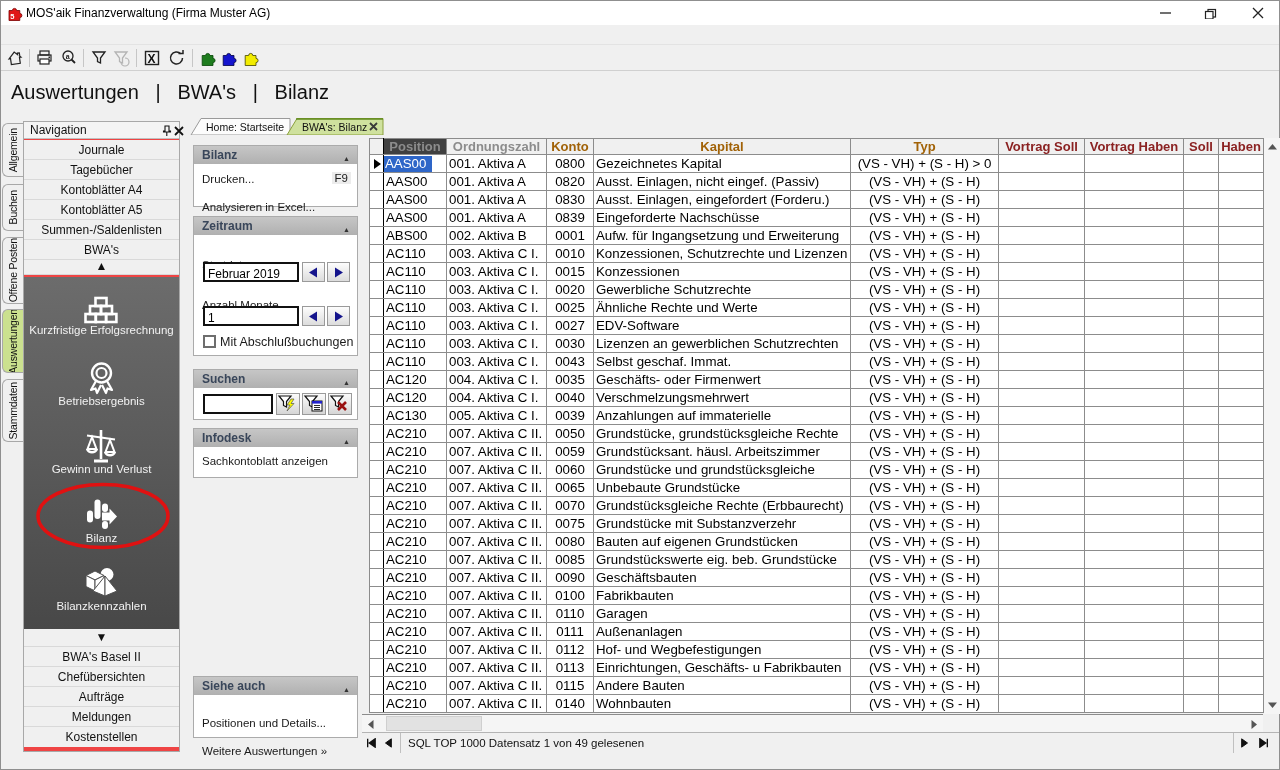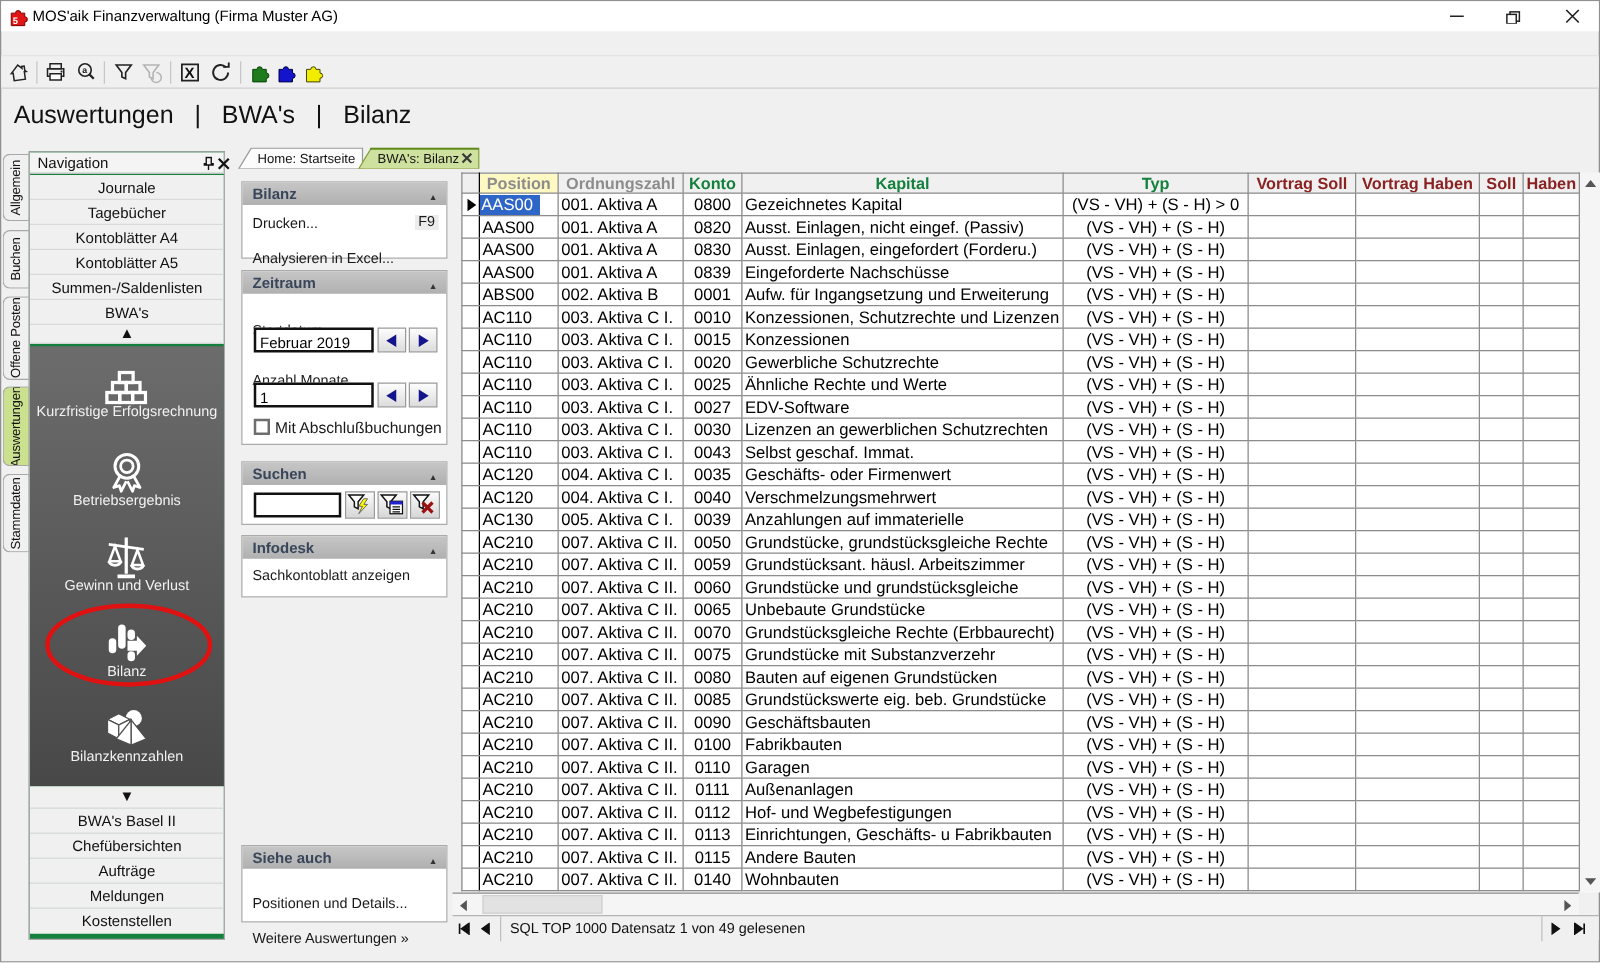--- a/index.html
+++ b/index.html
@@ -16,44 +16,44 @@
 
 #toolbar { position:absolute; left:0; top:43px; width:1278px; height:27px; background:#f0f0f0; border-top:1px solid #e3e3e3; border-bottom:1px solid #d0d0d0; }
 .tsep { position:absolute; top:4px; width:1px; height:18px; background:#c6c6c6; }
 
 #heading { position:absolute; left:10px; top:80px; font-size:20px; color:#111; }
 
 .vtab { position:absolute; left:1px; width:21px; background:#f0f0f0; border:1px solid #a8a8a8; border-right:none; border-radius:6px 0 0 6px; display:flex; align-items:center; justify-content:center; overflow:hidden; }
 .vtab .txt { writing-mode:vertical-rl; transform:rotate(180deg); font-size:10.5px; letter-spacing:-0.2px; color:#111; white-space:nowrap; }
 .vtabsel { background:#cbe18f; }
 
-#navpanel { position:absolute; left:22px; top:120px; width:157px; height:631px; background:#15803d; border:1px solid #a8a8a8; }
+#navpanel { position:absolute; left:22px; top:120px; width:157px; height:631px; background:#ef4444; border:1px solid #a8a8a8; }
 #navtitle { position:absolute; left:0; top:0; width:155px; height:17px; background:#f4f4f4; border-bottom:1px solid #c0c0c0; font-size:12px; color:#111; }
 .navitem { width:100%; height:20px; line-height:20px; text-align:center; font-size:12px; color:#111; border-bottom:1px solid #d9d9d9; background:#f0f0f0; }
 #navlist { position:absolute; top:18px; left:0; width:155px; }
 #navdark { position:absolute; left:0; width:155px; background:linear-gradient(#6c6c6c,#484848); }
 .dlabel { position:absolute; width:100%; text-align:center; color:#f2f2f2; font-size:11.5px; }
 
 .section { position:absolute; left:192px; width:165px; border:1px solid #ababab; background:#fff; }
 .sechdr { height:18px; background:linear-gradient(#c6c6c6,#b0b0b0); color:#39465a; font-weight:bold; font-size:12px; padding-left:8px; line-height:19px; position:relative; }
 .sechdr:after { content:"▲"; position:absolute; right:7px; top:3px; font-size:7px; color:#333; font-weight:normal; }
 .secitem { font-size:11.5px; color:#1a1a1a; padding-left:8px; white-space:nowrap; }
 
 #tabrow { position:absolute; left:186px; top:117px; width:1092px; height:17px; }
 
 #grid { position:absolute; left:368px; top:137px; }
 table { border-collapse:collapse; table-layout:fixed; }
 td, th { overflow:hidden; white-space:nowrap; font-weight:normal; }
 #dtable td { border:1px solid #8c8c8c; background:#fff; padding:0 2px; color:#000; }
 #dtable tr.hdr td { background:#f0f0f0; text-align:center; font-weight:bold; font-size:13px; }
 #dtable td.mk { border-right:1px solid #000; background:#fff; padding:0; }
 #dtable tr.hdr td.mk { background:#f0f0f0; }
-#dtable tr.hdr td.hP { background:#fef9c3; color:#8c8c8c;text-align:center; }
+#dtable tr.hdr td.hP { background:#404040; color:#8c8c8c;text-align:center; }
 #dtable td.hG { color:#8c8c8c; }
-#dtable td.hB { color:#15803d; }
+#dtable td.hB { color:#a16207; }
 #dtable td.hR { color:#8b2222; }
 #dtable td.cP, #dtable td.cO, #dtable td.cT { text-align:left; padding-left:2px; }
 #dtable td.cK, #dtable td.cY { text-align:center; }
 .selc { background:#2e66c8; color:#fff; padding:0 6px 1px 1px; margin-left:-2px; display:inline-block; }
 
 .sb { background:#f5f5f5; position:absolute; }
 
 .spinbtn { position:absolute; width:23px; height:20px; background:linear-gradient(#fdfdfd,#dcdcdc); border:1px solid #9a9a9a; }
 .spinbtn svg { display:block; margin:4px auto 0; }
 

